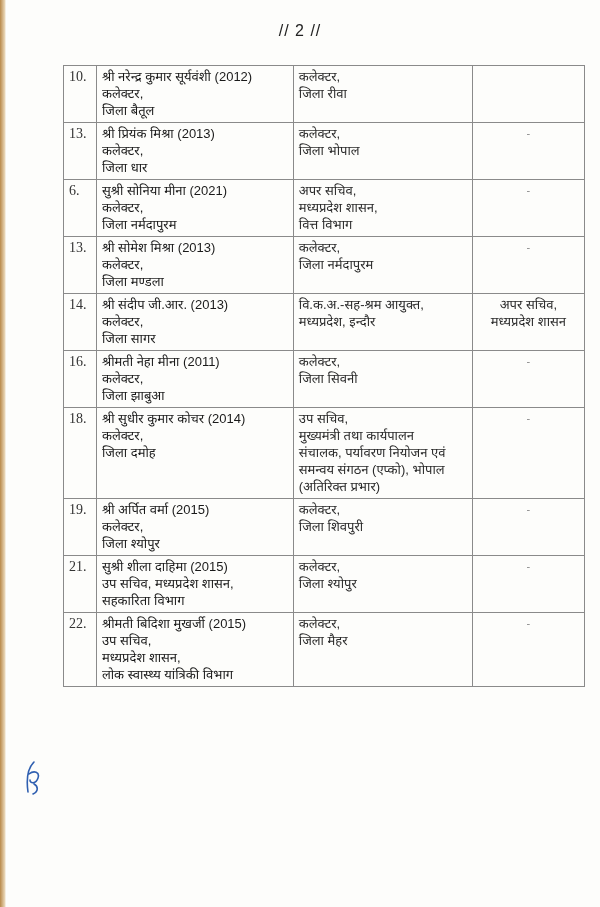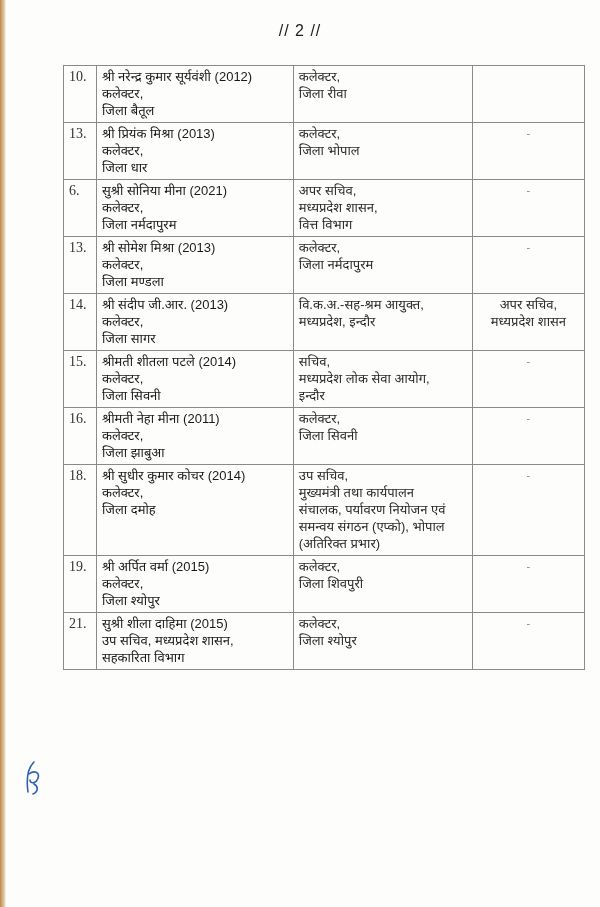--- a/index.html
+++ b/index.html
@@ -119,36 +119,20 @@
         </td>
         <td class="col-new">
           <span class="line">वि.क.अ.-सह-श्रम आयुक्त,</span>
           <span class="line">मध्यप्रदेश, इन्दौर</span>
         </td>
         <td class="col-add">
           <span class="line">अपर सचिव, मध्यप्रदेश शासन</span>
         </td>
       </tr>
       <tr>
-        <td class="col-sno">15.</td>
-        <td class="col-name">
-          <span class="officer-name">श्रीमती शीतला पटले (2014)</span>
-          <span class="line">कलेक्टर,</span>
-          <span class="line">जिला सिवनी</span>
-        </td>
-        <td class="col-new">
-          <span class="line">सचिव,</span>
-          <span class="line">मध्यप्रदेश लोक सेवा आयोग,</span>
-          <span class="line">इन्दौर</span>
-        </td>
-        <td class="col-add">
-          <span class="dash">-</span>
-        </td>
-      </tr>
-      <tr>
         <td class="col-sno">16.</td>
         <td class="col-name">
           <span class="officer-name">श्रीमती नेहा मीना (2011)</span>
           <span class="line">कलेक्टर,</span>
           <span class="line">जिला झाबुआ</span>
         </td>
         <td class="col-new">
           <span class="line">कलेक्टर,</span>
           <span class="line">जिला सिवनी</span>
         </td>
@@ -197,14 +181,30 @@
           <span class="line">सहकारिता विभाग</span>
         </td>
         <td class="col-new">
           <span class="line">कलेक्टर,</span>
           <span class="line">जिला श्योपुर</span>
         </td>
         <td class="col-add">
           <span class="dash">-</span>
         </td>
       </tr>
+      <tr>
+        <td class="col-sno">22.</td>
+        <td class="col-name">
+          <span class="officer-name">श्रीमती बिदिशा मुखर्जी (2015)</span>
+          <span class="line">उप सचिव,</span>
+          <span class="line">मध्यप्रदेश शासन,</span>
+          <span class="line">लोक स्वास्थ्य यांत्रिकी विभाग</span>
+        </td>
+        <td class="col-new">
+          <span class="line">कलेक्टर,</span>
+          <span class="line">जिला मैहर</span>
+        </td>
+        <td class="col-add">
+          <span class="dash">-</span>
+        </td>
+      </tr>
     </tbody>
 </table>
 
 </body></html>

